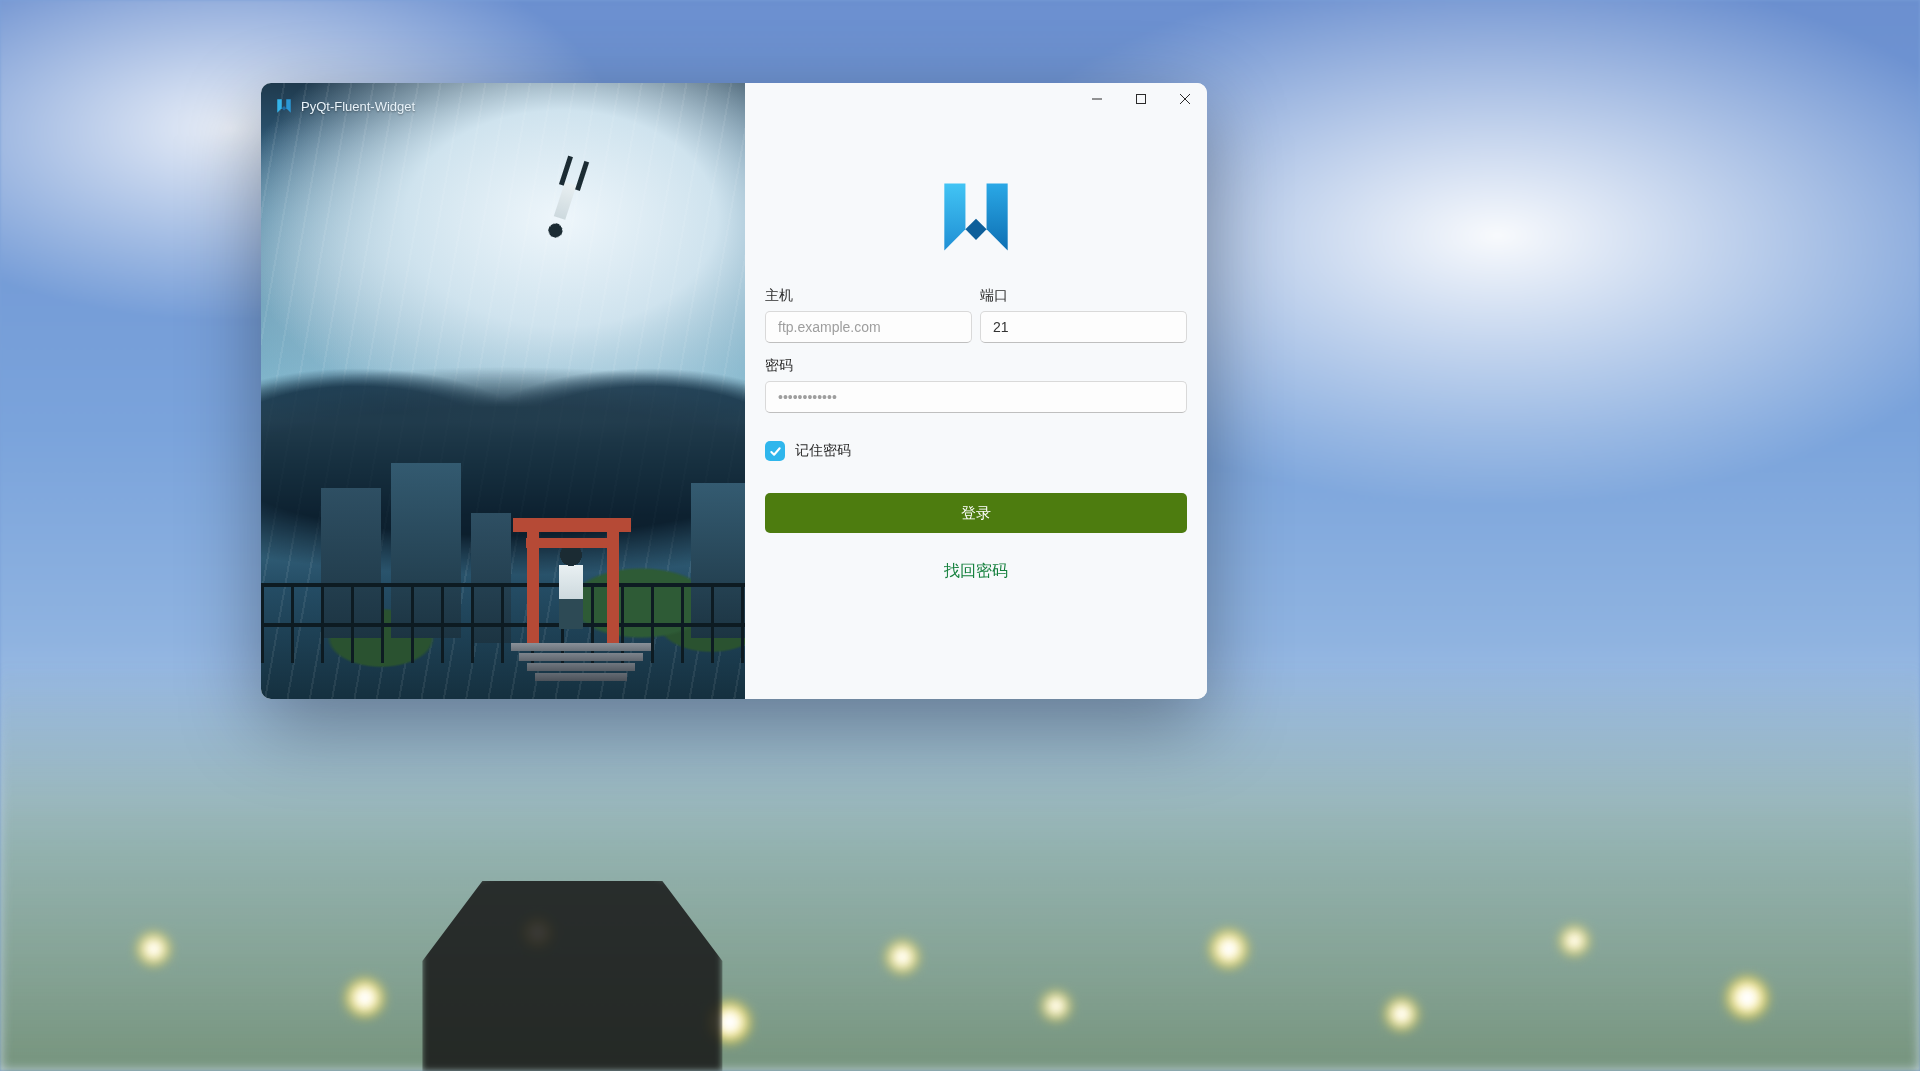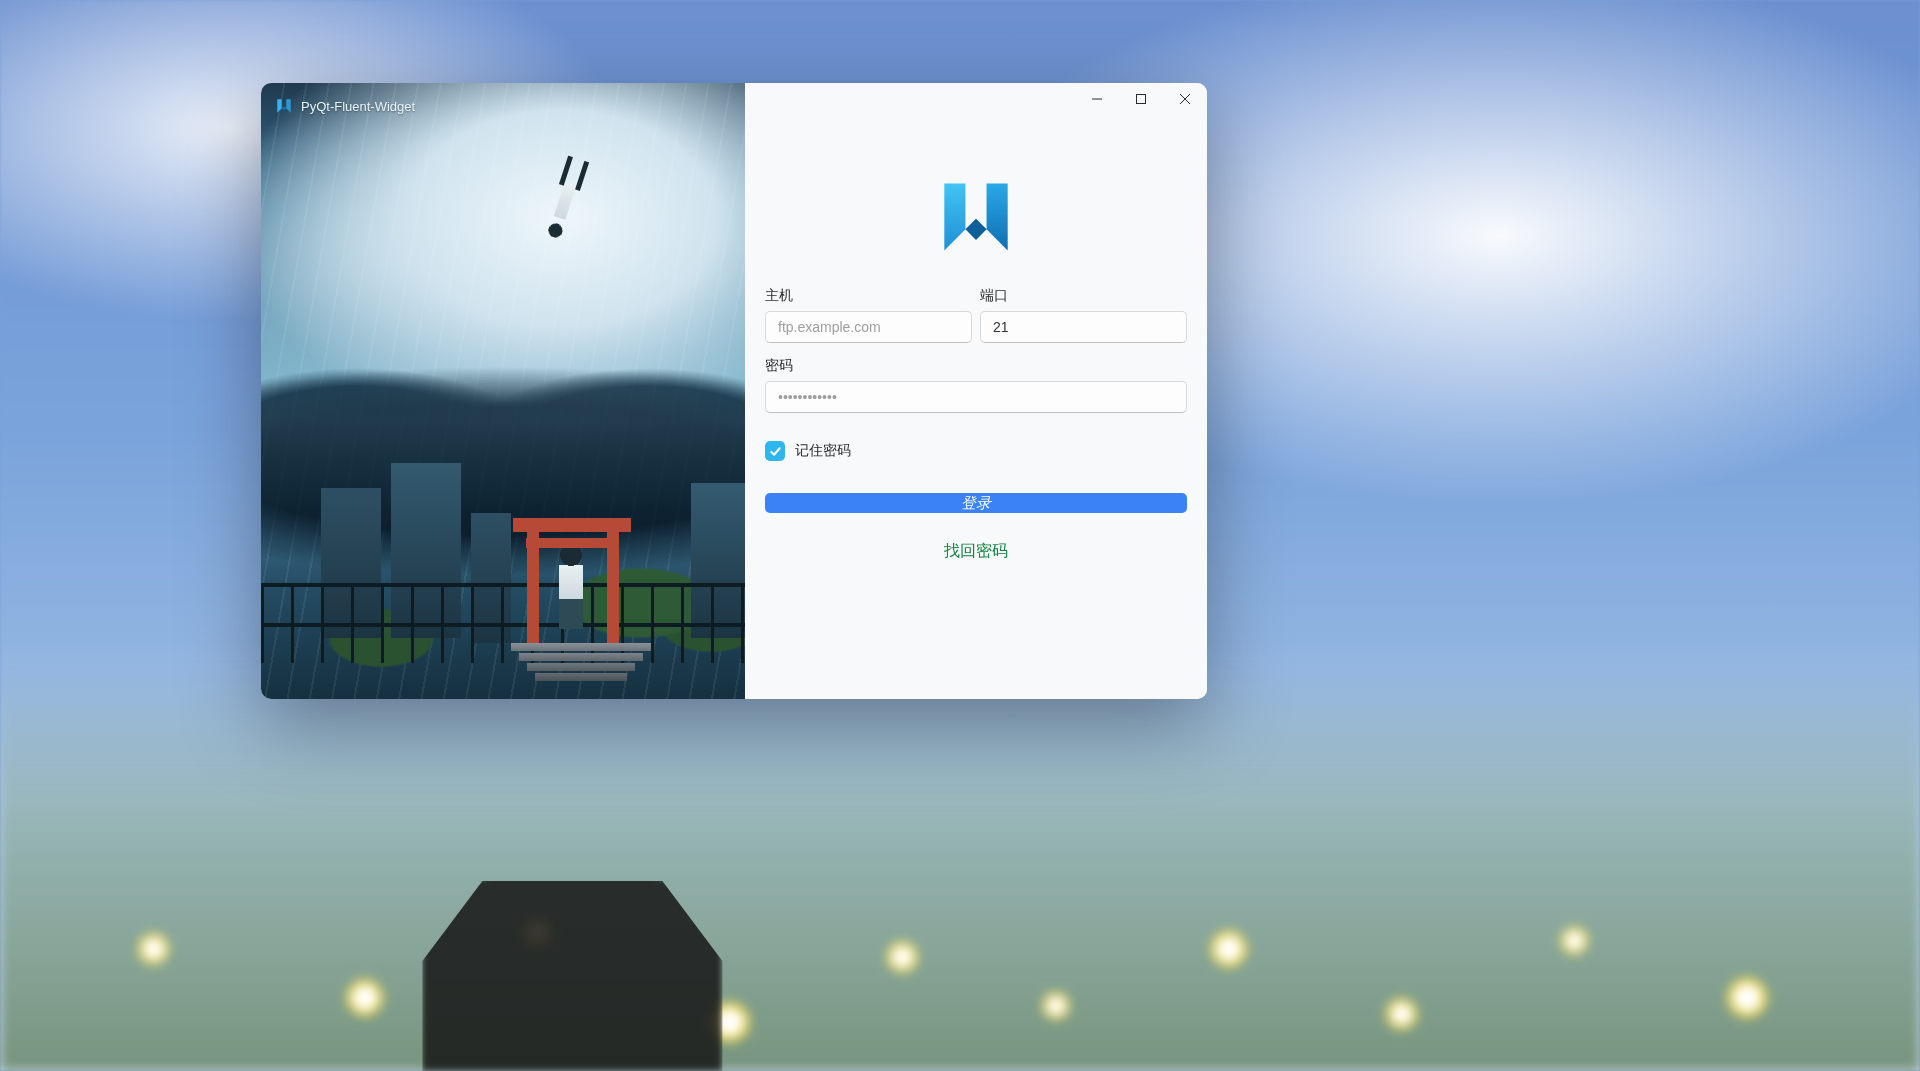--- a/index.html
+++ b/index.html
@@ -176,24 +176,24 @@
   .check-row{ display:flex; align-items:center; gap:10px; margin-top:14px;text-align:right; }
   .chk{
     width:20px; height:20px; border-radius:5px;
     background:#2fb6ec; display:flex; align-items:center; justify-content:center;
     cursor:pointer;
   }
   .chk svg{ width:13px; height:13px; stroke:#fff; stroke-width:2.2; fill:none; stroke-linecap:round; stroke-linejoin:round; }
   .chk-label{ font-size:14px; color:#2b2b2b; }
 
   .primary-btn{
-    margin-top:18px; height:20px;
-    background:#3b82f6; color:#fff;
+    margin-top:18px; height:40px;
+    background:#4d7c0f; color:#fff;
     border:none; border-radius:5px;
-    font-size:15px; cursor:pointer;font-style:italic;
+    font-size:15px; cursor:pointer;
   }
 
   .link-btn{
     margin-top:14px; align-self:center;
     background:none; border:none; color:#15803d;
     font-size:16px; cursor:pointer;
   }
 </style>
 </head>
 <body>

